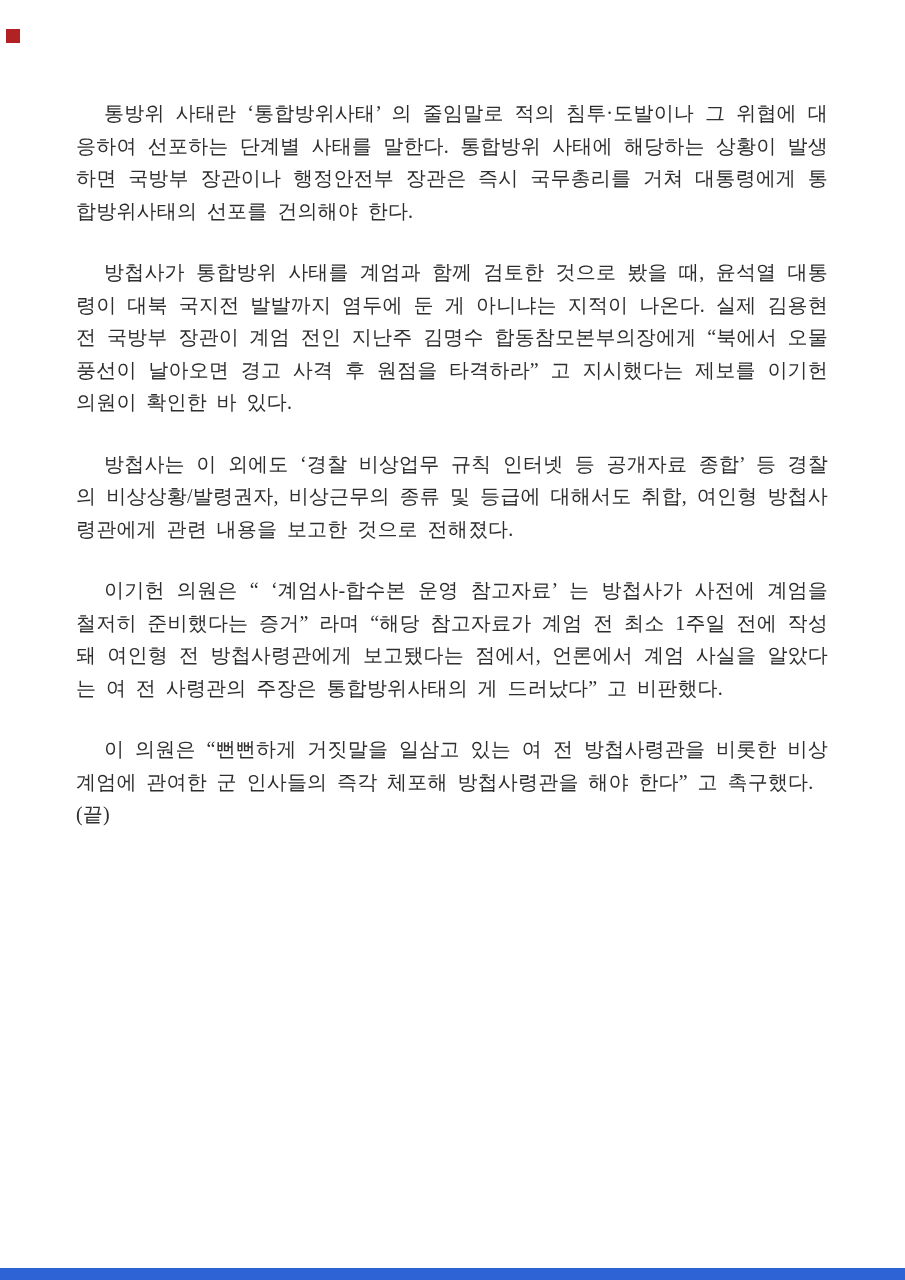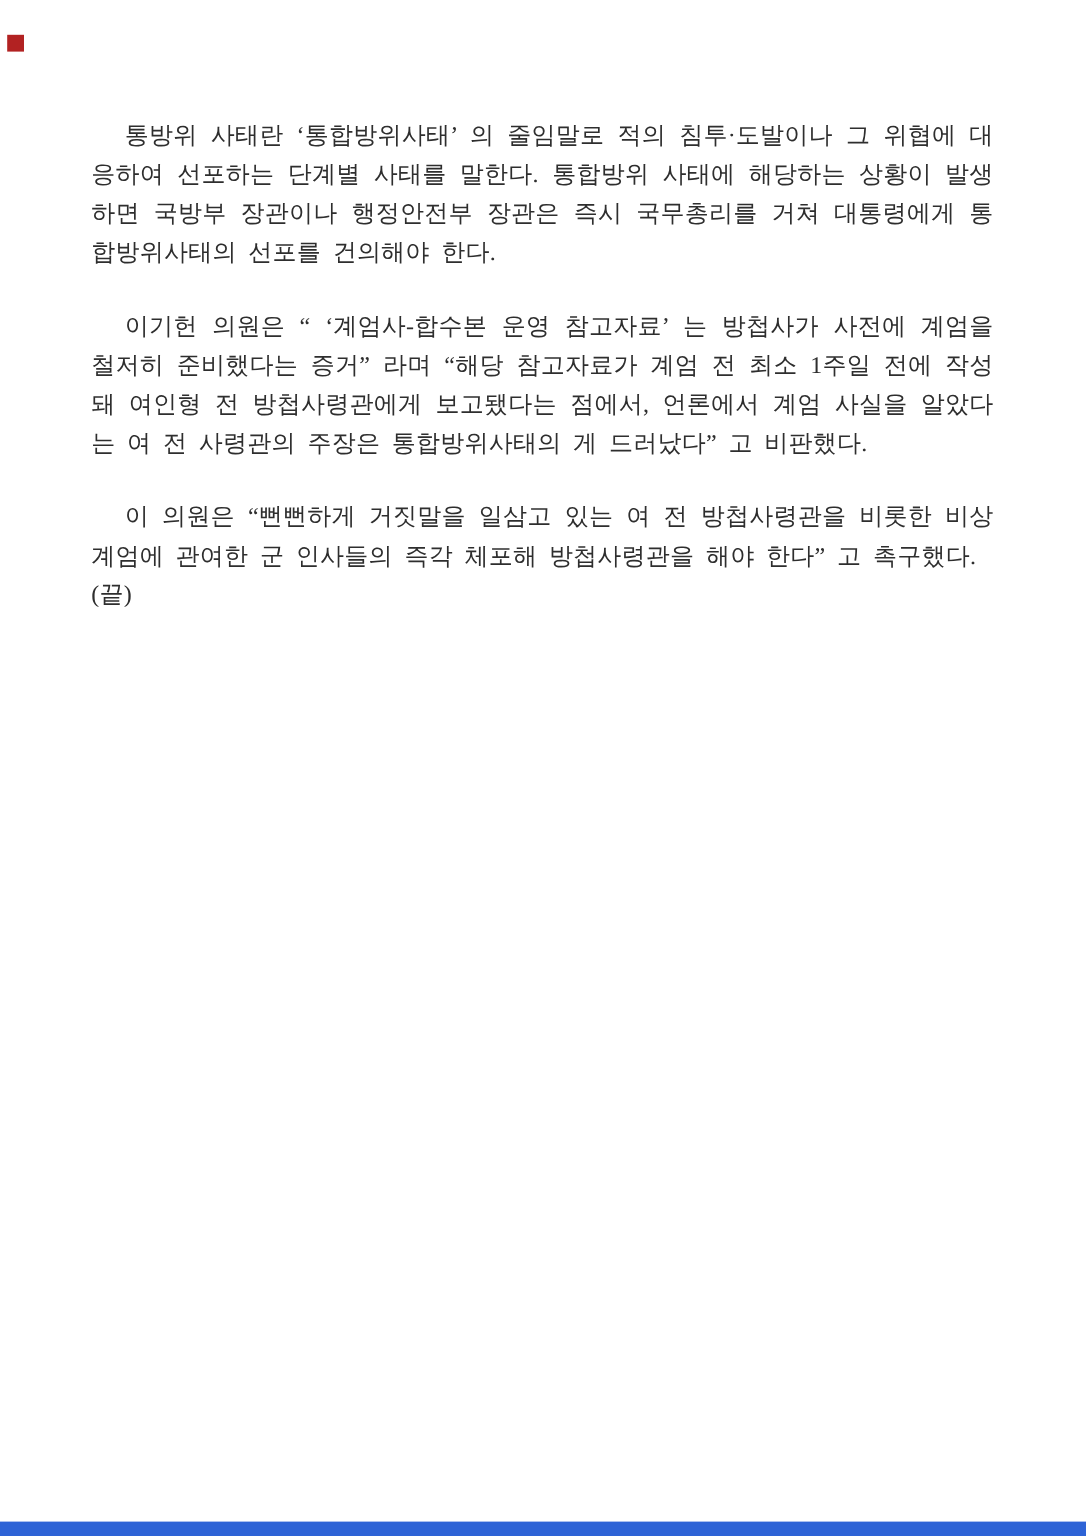--- a/index.html
+++ b/index.html
@@ -63,20 +63,22 @@
 </style>
 </head>
 <body style="background: rgb(255, 255, 255);">
 
 <div class="page">
 
   <div class="corner-marker" style="background: rgb(178, 34, 34);"></div>
 
   <div class="doc" style="color: rgb(46, 46, 46);">
     <p>통방위 사태란 ‘통합방위사태’ 의 줄임말로 적의 침투·도발이나 그 위협에 대응하여 선포하는 단계별 사태를 말한다. 통합방위 사태에 해당하는 상황이 발생하면 국방부 장관이나 행정안전부 장관은 즉시 국무총리를 거쳐 대통령에게 통합방위사태의 선포를 건의해야 한다.</p>
+    <p>방첩사가 통합방위 사태를 계엄과 함께 검토한 것으로 봤을 때, 윤석열 대통령이 대북 국지전 발발까지 염두에 둔 게 아니냐는 지적이 나온다. 실제 김용현 전 국방부 장관이 계엄 전인 지난주 김명수 합동참모본부의장에게 “북에서 오물풍선이 날아오면 경고 사격 후 원점을 타격하라” 고 지시했다는 제보를 이기헌 의원이 확인한 바 있다.</p>
+    <p>방첩사는 이 외에도 ‘경찰 비상업무 규칙 인터넷 등 공개자료 종합’ 등 경찰의 비상상황/발령권자, 비상근무의 종류 및 등급에 대해서도 취합, 여인형 방첩사령관에게 관련 내용을 보고한 것으로 전해졌다.</p>
     <p>이기헌 의원은 “ ‘계엄사-합수본 운영 참고자료’ 는 방첩사가 사전에 계엄을 철저히 준비했다는 증거” 라며 “해당 참고자료가 계엄 전 최소 1주일 전에 작성돼 여인형 전 방첩사령관에게 보고됐다는 점에서, 언론에서 계엄 사실을 알았다는 여 전 사령관의 주장은 통합방위사태의 게 드러났다” 고 비판했다.</p>
     <p class="tight">이 의원은 “뻔뻔하게 거짓말을 일삼고 있는 여 전 방첩사령관을 비롯한 비상계엄에 관여한 군 인사들의 즉각 체포해 방첩사령관을 해야 한다” 고 촉구했다.</p>
     <p class="end">(끝)</p>
   </div>
 
   <div class="bottom-bar" style="background: rgb(46, 99, 214);"></div>
 
 </div>
 
 </body></html>

